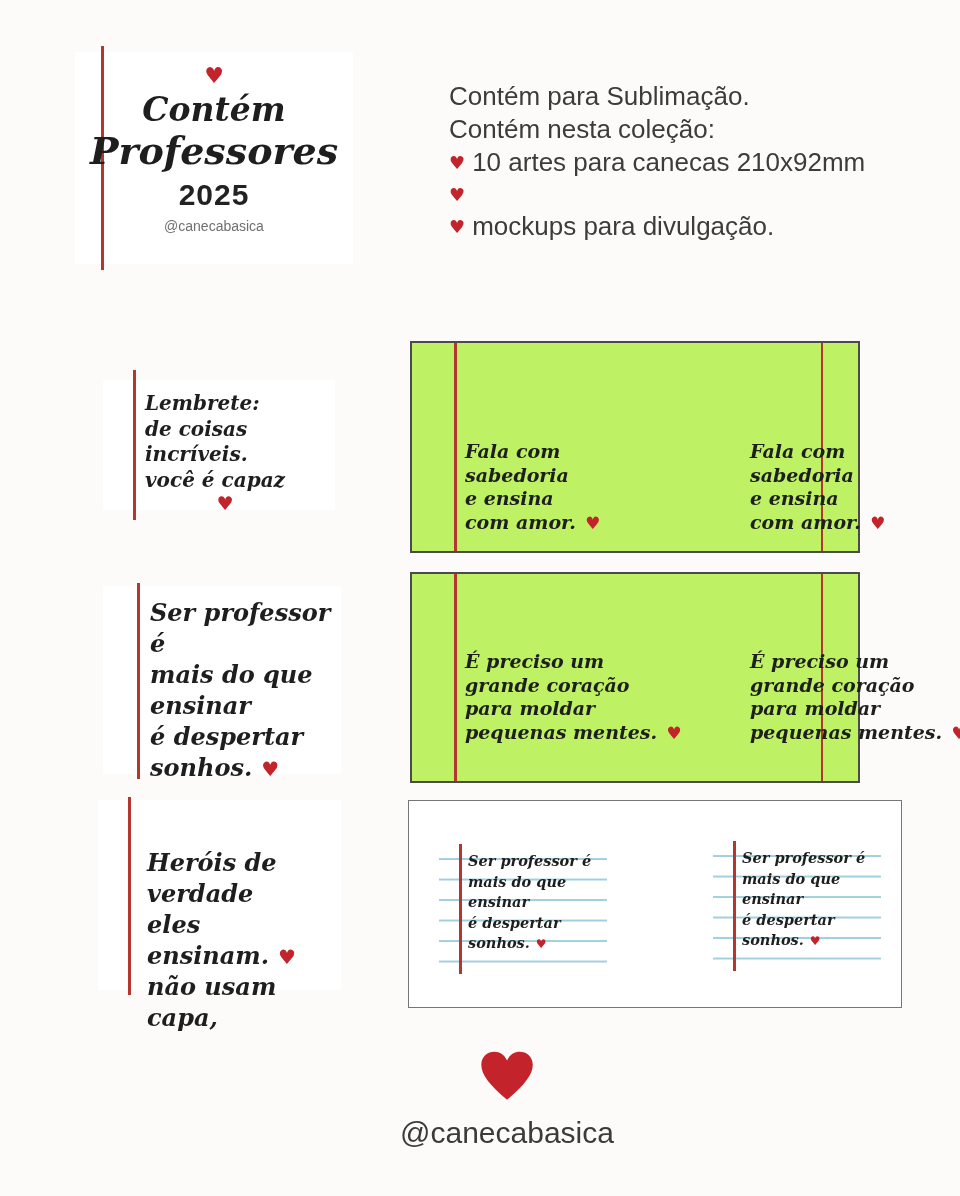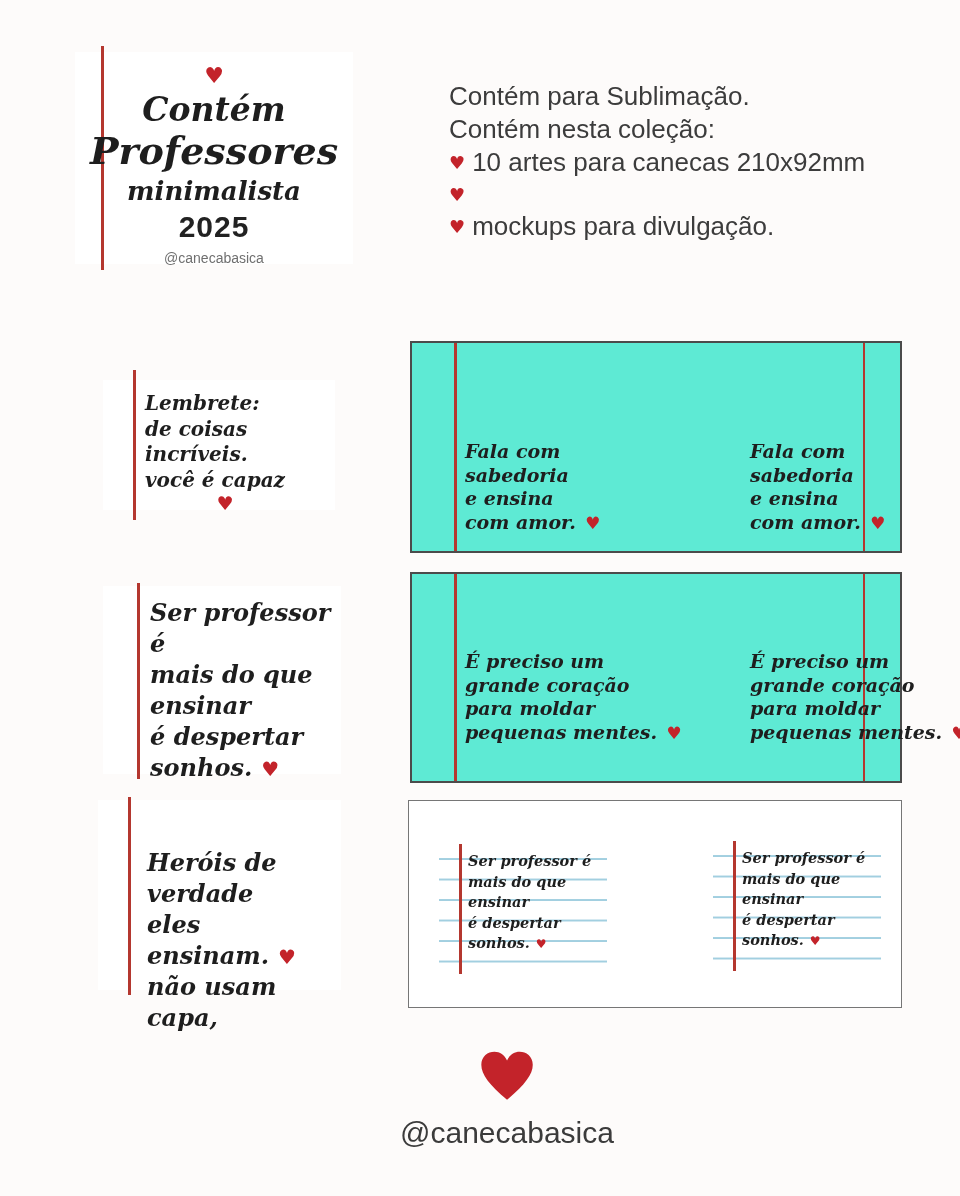--- a/index.html
+++ b/index.html
@@ -35,21 +35,21 @@
   .hc-handle{font-size:14px;line-height:18px;color:#6f6f6f;margin-top:4px;}
 
   
   .intro{left:449px;top:80px;width:480px;color:#3c3c3c;}
   .intro-line{font-size:26px;line-height:33px;}
   .intro-item{display:flex;align-items:center;height:32px;}
   .bullet-heart{font-size:18px;margin-right:7px;margin-top:2px;}
   .intro-item-label{font-size:26px;}
 
   
-  .mug-banner{left:410px;width:492px;background:#5eead4;border:2px solid #4b4b4b;
+  .mug-banner{left:410px;width:450px;background:#bef264;border:2px solid #4b4b4b;
     --gap:21.2px;--off:3px;--lw:1.5px;box-sizing:border-box;}
   .banner1{top:341px;height:212px;}
   .banner2{top:572px;height:211px;}
   .mug-banner .vl-left{left:42px;top:0;bottom:0;width:2.5px;height:auto;}
   .mug-banner .vl-right{right:35px;top:0;bottom:0;width:2.5px;height:auto;}
   .phrase{position:absolute;width:230px;}
   .ph-line{font-size:19px;line-height:23.5px;}
   .banner1 .phrase{top:97px;}
   .banner2 .phrase{top:76px;}
   .p-left{left:53px;}
@@ -99,21 +99,20 @@
 <body>
 
 <div id="canvas">
 
   <section class="header-card ruled">
     <div class="vline"></div>
     <div class="hc-content">
       <div class="heart hc-heart">♥</div>
       <div class="hc-t1 script">Contém</div>
       <div class="hc-t2 script">Professores</div>
-      <div class="hc-t3 script">minimalista</div>
       <div class="hc-year">2025</div>
       <div class="hc-handle">@canecabasica</div>
     </div>
   </section>
 
   <section class="intro">
     <div class="intro-line">Contém para Sublimação.</div>
     <div class="intro-line">Contém nesta coleção:</div>
     <div class="intro-item">
       <span class="heart bullet-heart">♥</span>

